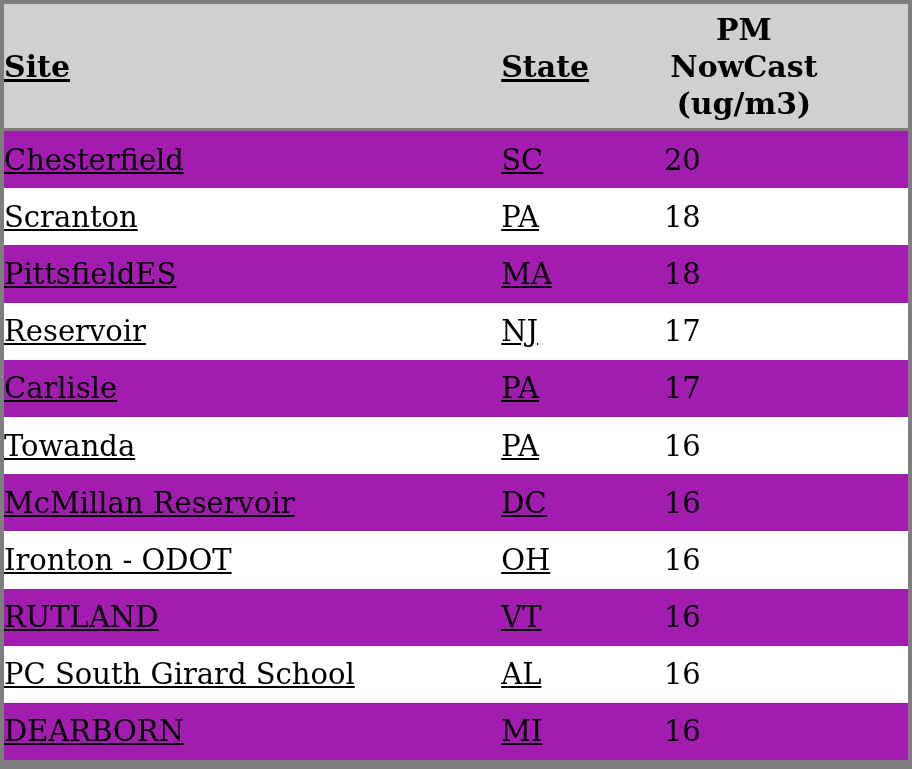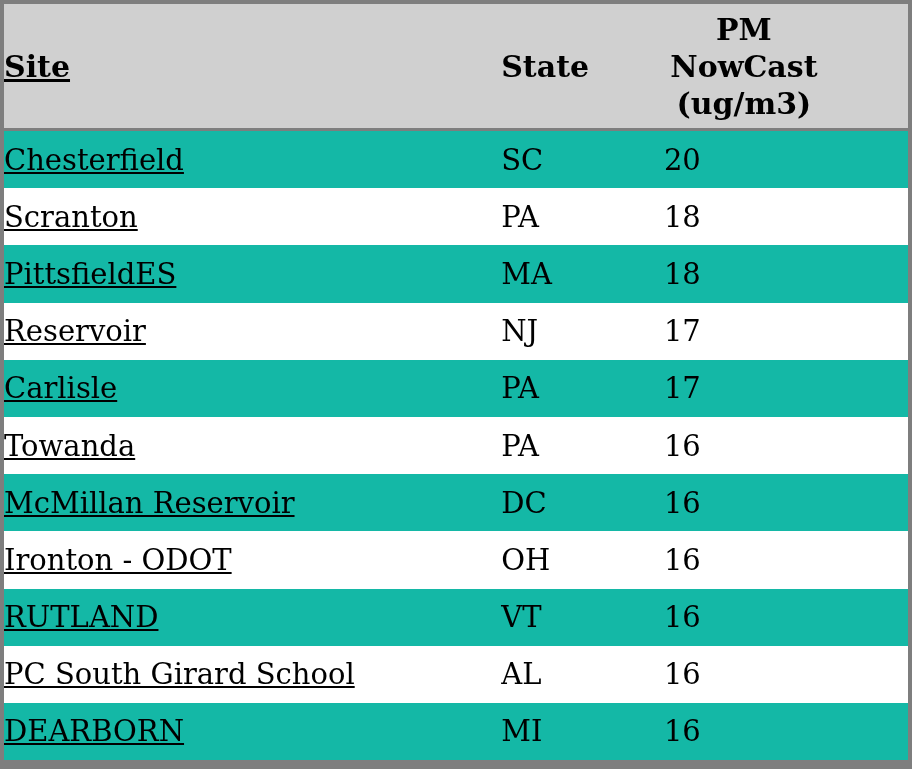--- a/index.html
+++ b/index.html
@@ -35,30 +35,30 @@
     flex: 1 1 auto;
     display: flex;
     flex-direction: column;
   }
   .tr {
     flex: 1 1 0;
     display: flex;
     align-items: stretch;
     font-size: 29px;
   }
-  .tr.odd  { background: #14b8a6; }
+  .tr.odd  { background: #a21caf; }
   .tr.even { background: #ffffff; }
   .td, .th {
     display: flex;
     align-items: center;
     justify-content: flex-start;
     text-align: center;
   }
   .c0 { width: 55%; text-decoration: underline; }
-  .c1 { width: 18%; }
+  .c1 { width: 18%; text-decoration: underline; }
   .c2 { width: 27%; }
   .th.c2 .hdr-text { max-width: 160px; }
   .hdr-text { display: inline-block; }
 </style>
 </head>
 <body>
 
 <div class="table-wrap">
   <div class="thead">
     <div class="th c0">

